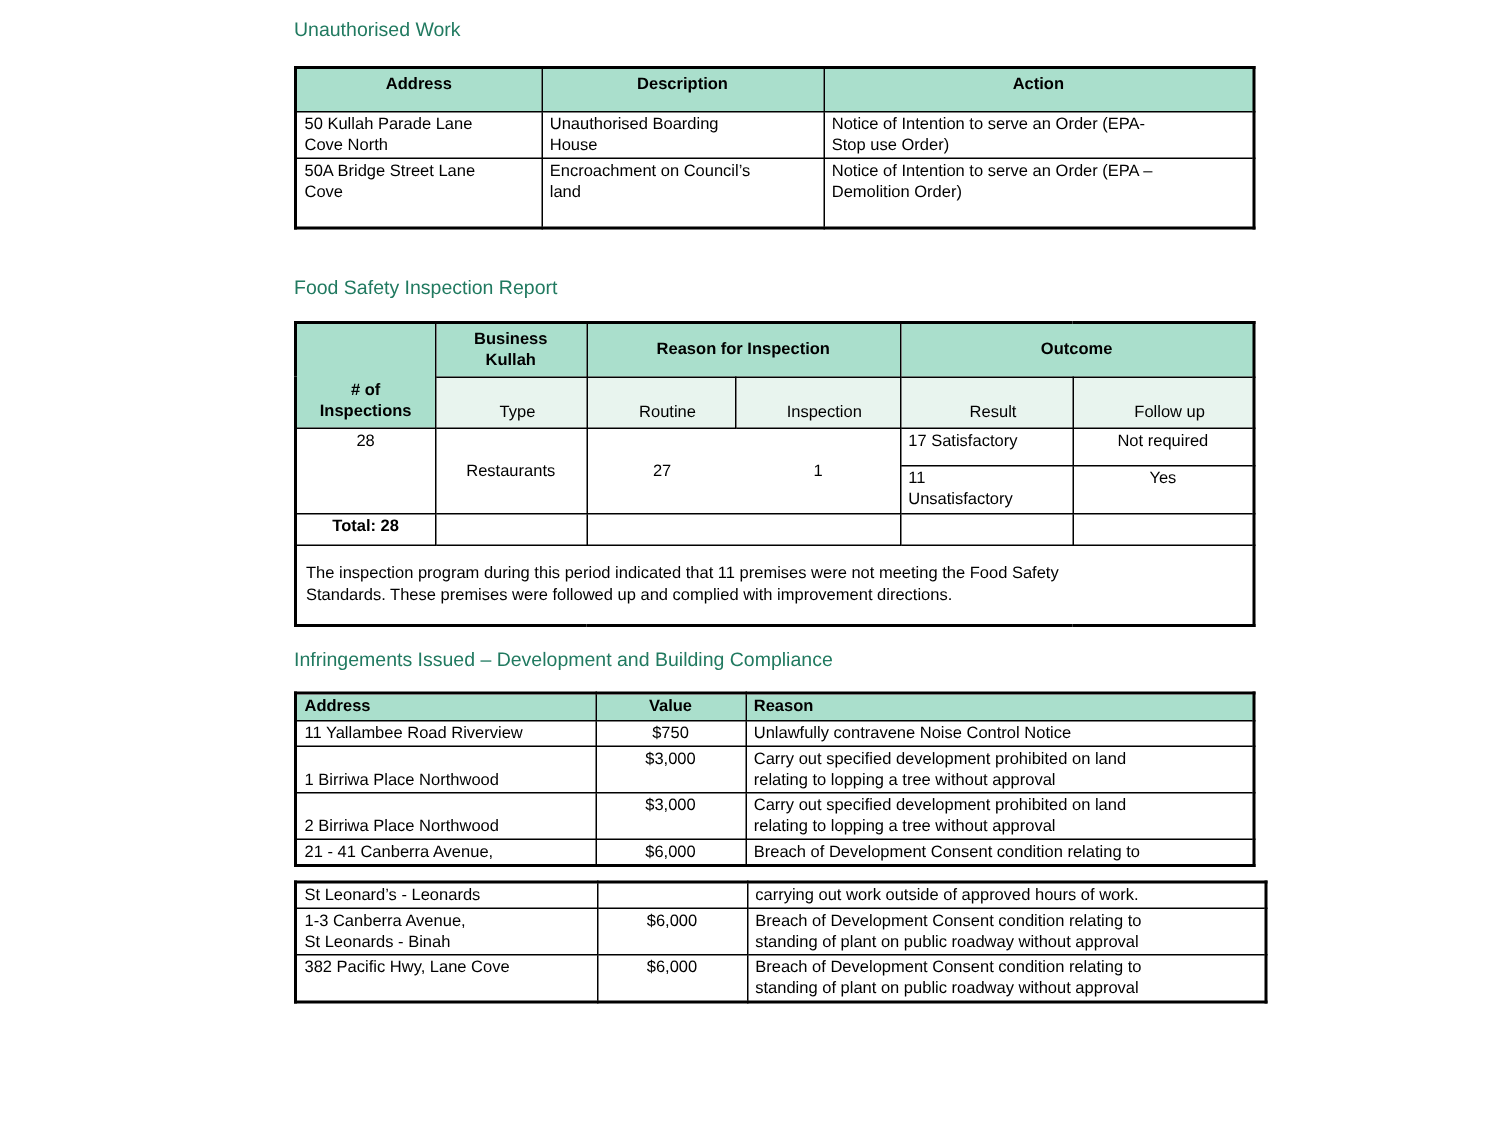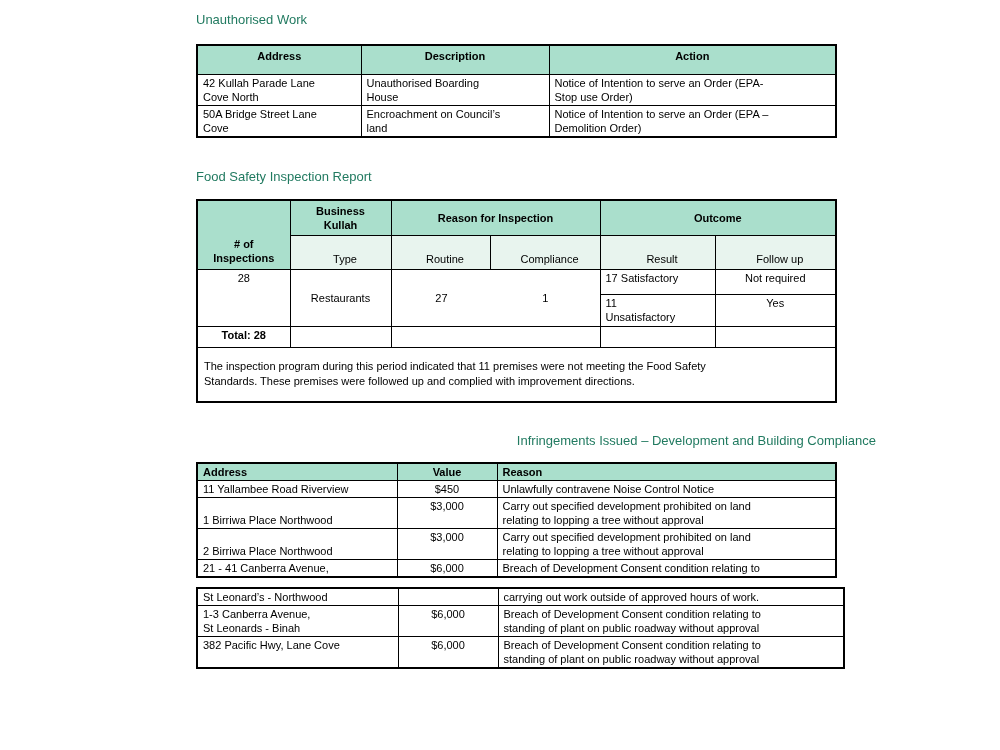--- a/index.html
+++ b/index.html
@@ -24,21 +24,21 @@
     color: var(--title-green);
     font-size: 13px;
     font-weight: 400;
     margin: 0;
     line-height: 15px;
   }
   #title-1 { margin-top: 12px; }
   #table-1 { margin-top: 17px; }
   #title-2 { margin-top: 31px; }
   #table-2 { margin-top: 15px; }
-  #title-3 { margin-top: 30px; text-align: right; }
+  #title-3 { margin-top: 14px; }
   #table-3a { margin-top: 14px; }
   #table-3b { margin-top: 9px; }
 
   table {
     border-collapse: collapse;
     table-layout: fixed;
     font-size: 11px;
     line-height: 14px;
     border: 2px solid #000;
   }
@@ -57,21 +57,21 @@
   .ta-c { text-align: center; }
   .va-m { vertical-align: middle; }
   .va-b { vertical-align: bottom; }
 
   
   #table-1 { width: 639px; }
   #table-1 thead tr { height: 29px; }
   #table-1 thead th { text-align: center; vertical-align: middle; padding-bottom: 8px; }
   #table-1 .r1 { height: 31px; }
   #table-1 .r2 { height: 44px; }
-  #table-1 .r3 { height: 31px; }
+  #table-1 .r3 { height: 47px; }
 
   
   #table-2 { width: 639px; }
   #table-2 .hrow1 { height: 36px; }
   #table-2 .hrow2 { height: 34px; }
   #table-2 .drow1 { height: 25px; }
   #table-2 .drow2 { height: 32px; }
   #table-2 .trow  { height: 21px; }
   #table-2 .nrow  { height: 54px; }
   #table-2 th { text-align: center; vertical-align: middle; }
@@ -111,21 +111,21 @@
       </colgroup>
     <thead>
       <tr>
         <th class="hdr">Address</th>
         <th class="hdr">Description</th>
         <th class="hdr">Action</th>
       </tr>
     </thead>
     <tbody>
       <tr class="r1">
-        <td>42 Kullah Parade Lane
+        <td>50 Kullah Parade Lane
 Cove North</td>
         <td>Unauthorised Boarding
 House</td>
         <td>Notice of Intention to serve an Order (EPA-
 Stop use Order)</td>
       </tr>
       <tr class="r3">
         <td>50A Bridge Street Lane
 Cove</td>
         <td>Encroachment on Council’s
@@ -152,21 +152,21 @@
         <th rowspan="2" class="hdr inspections-th"># of
 Inspections</th>
         <th class="hdr">Business
 Kullah</th>
         <th colspan="2" class="hdr">Reason for Inspection</th>
         <th colspan="2" class="hdr">Outcome</th>
       </tr>
       <tr class="hrow2">
         <th class="subhdr bottom-th">Type</th>
         <th class="subhdr bottom-th">Routine</th>
-        <th class="subhdr bottom-th">Compliance</th>
+        <th class="subhdr bottom-th">Inspection</th>
         <th class="subhdr bottom-th">Result</th>
         <th class="subhdr bottom-th">Follow up</th>
       </tr>
       <tr class="drow1">
         <td rowspan="2" class="ta-c">28</td>
         <td rowspan="2" class="ta-c va-m">Restaurants</td>
         <td colspan="2" rowspan="2" class="split-cell">
           <div class="split-inner">
             <span class="half-a">27</span>
             <span class="half-b">1</span>
@@ -205,21 +205,21 @@
     <thead>
       <tr>
         <th class="hdr">Address</th>
         <th class="hdr ta-c">Value</th>
         <th class="hdr">Reason</th>
       </tr>
     </thead>
     <tbody>
       <tr class="r1">
         <td>11 Yallambee Road Riverview</td>
-        <td class="ta-c">$450</td>
+        <td class="ta-c">$750</td>
         <td>Unlawfully contravene Noise Control Notice</td>
       </tr>
       <tr class="r2">
         <td class="va-b">1 Birriwa Place Northwood</td>
         <td class="ta-c">$3,000</td>
         <td>Carry out specified development prohibited on land
 relating to lopping a tree without approval</td>
       </tr>
       <tr class="r3">
         <td class="va-b">2 Birriwa Place Northwood</td>
@@ -236,21 +236,21 @@
   </table>
 
   <table id="table-3b">
     <colgroup>
         <col style="width:201px">
         <col style="width:100px">
         <col style="width:346px">
       </colgroup>
     <tbody>
       <tr class="r1">
-        <td>St Leonard’s - Northwood</td>
+        <td>St Leonard’s - Leonards</td>
         <td class="ta-c"></td>
         <td>carrying out work outside of approved hours of work.</td>
       </tr>
       <tr class="r2">
         <td>1-3 Canberra Avenue,
 St Leonards - Binah</td>
         <td class="ta-c">$6,000</td>
         <td>Breach of Development Consent condition relating to
 standing of plant on public roadway without approval</td>
       </tr>

